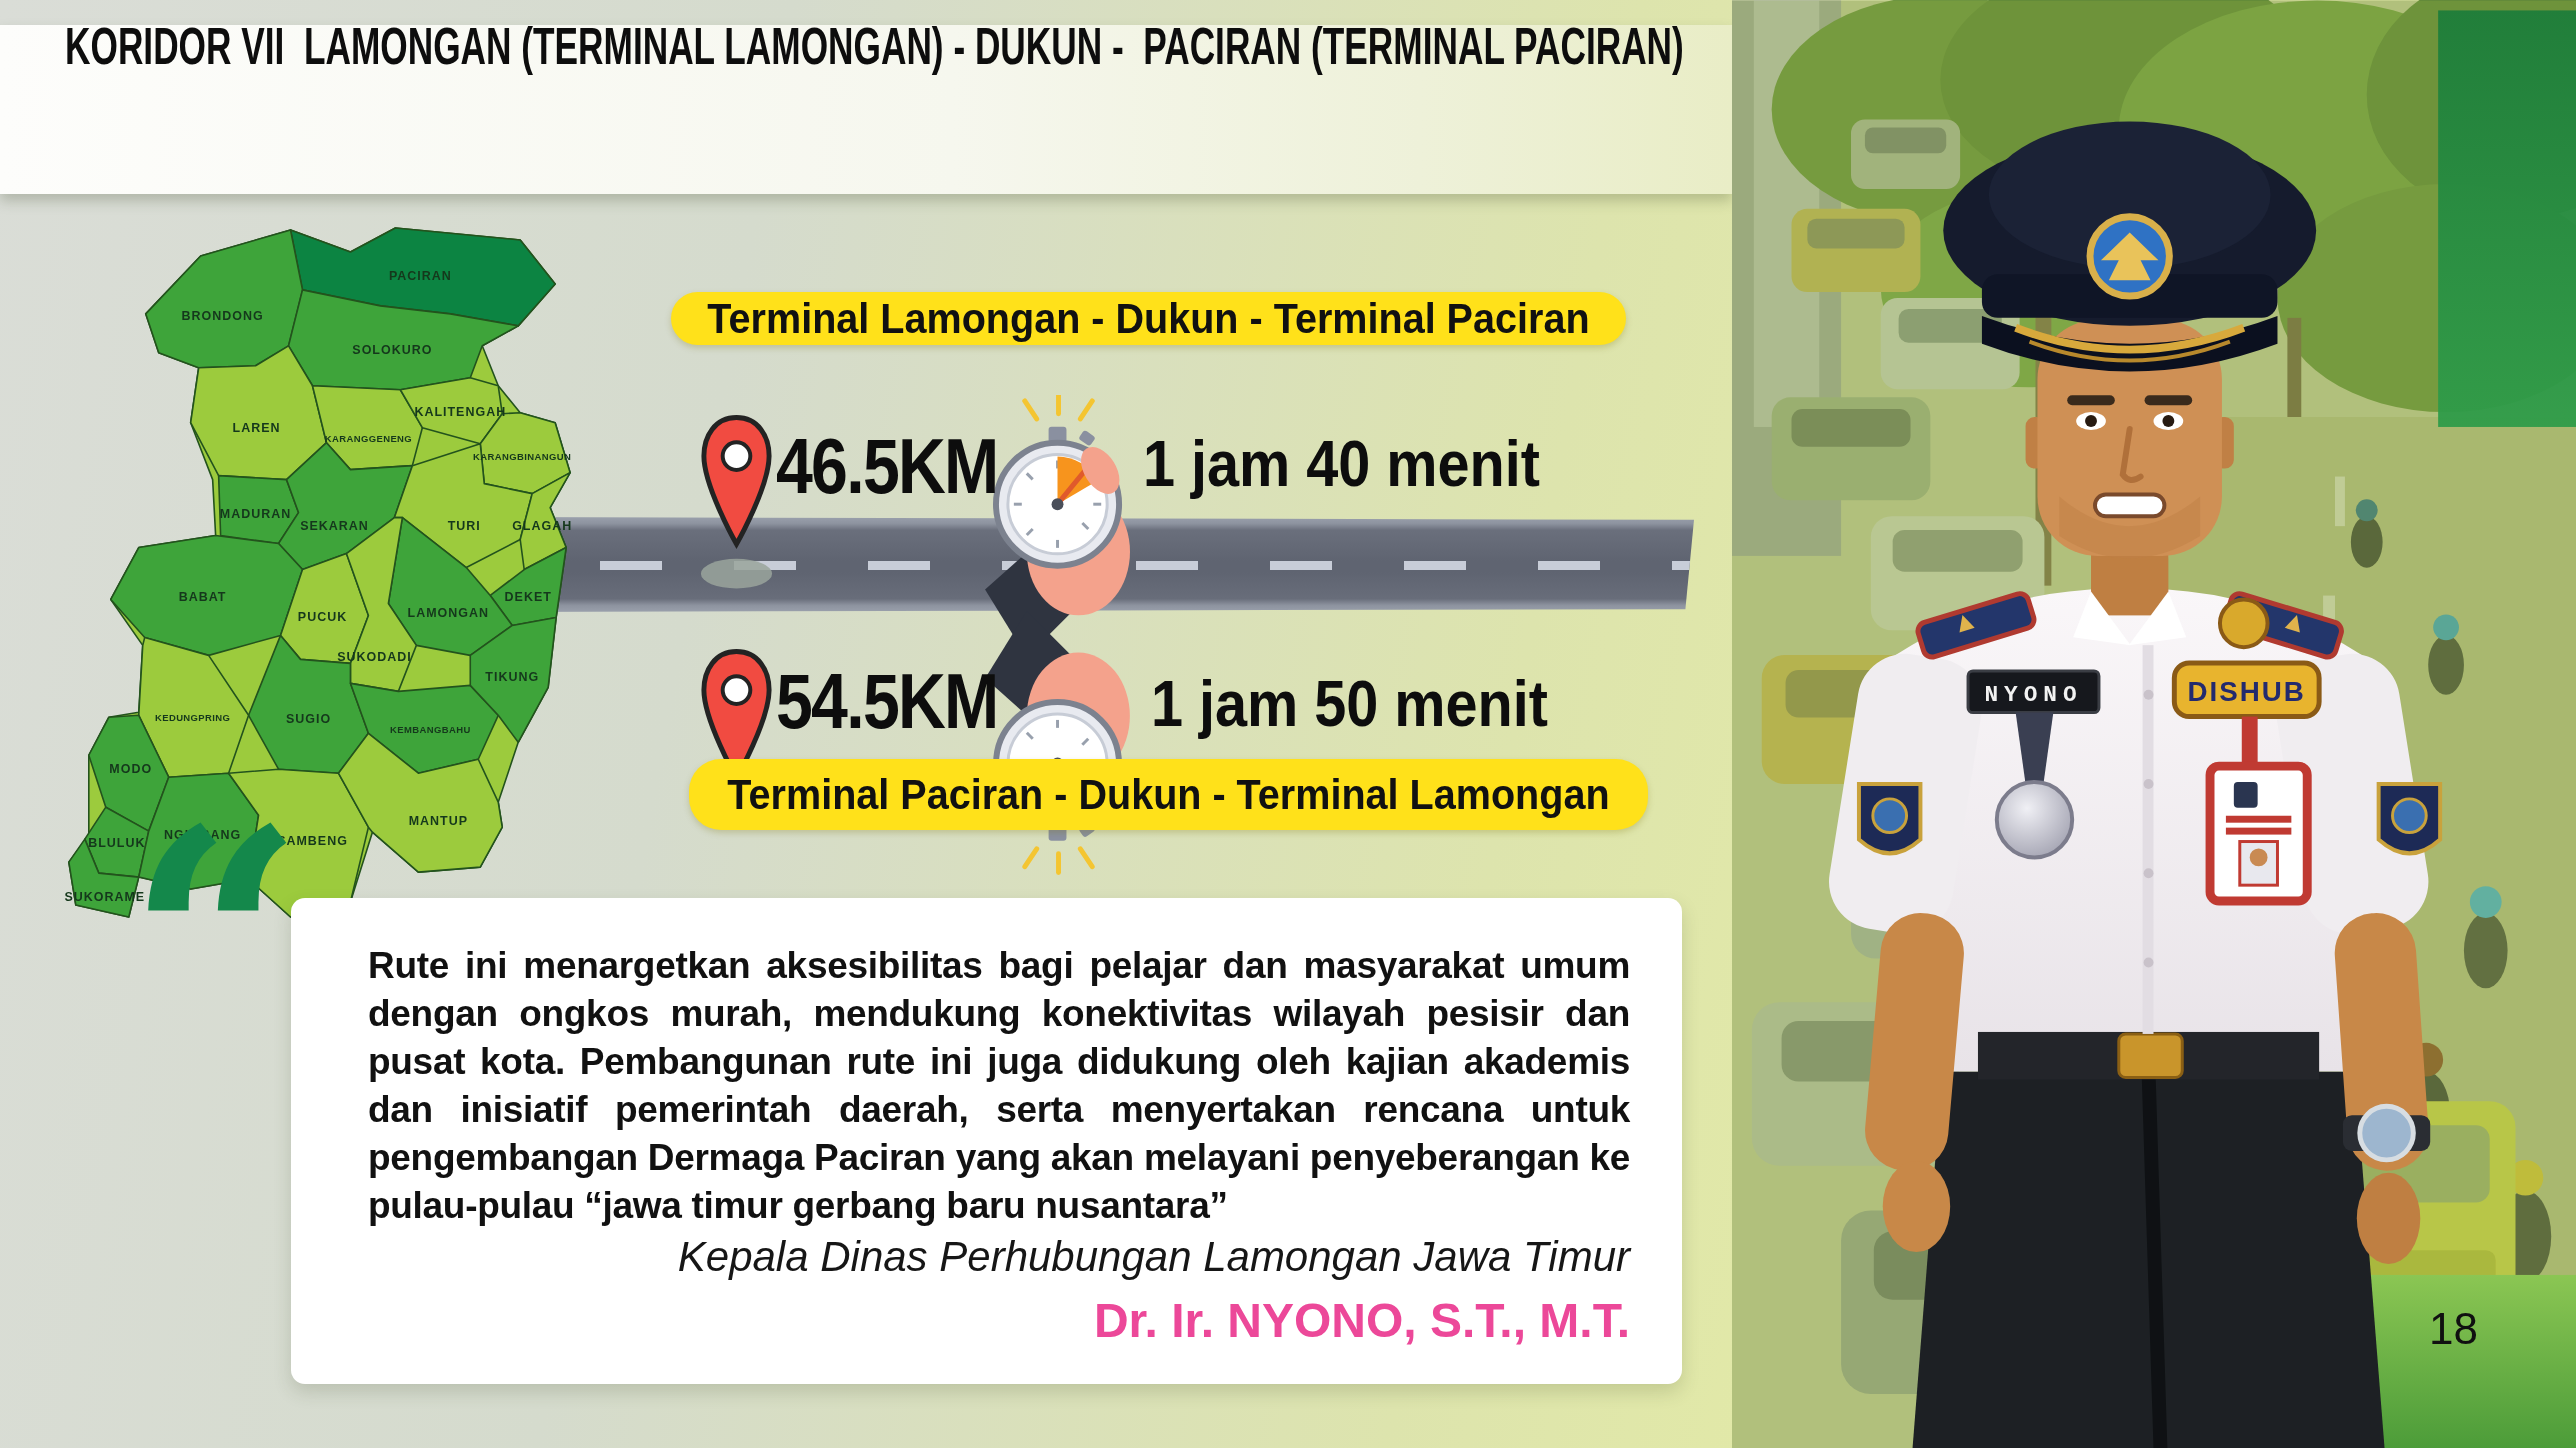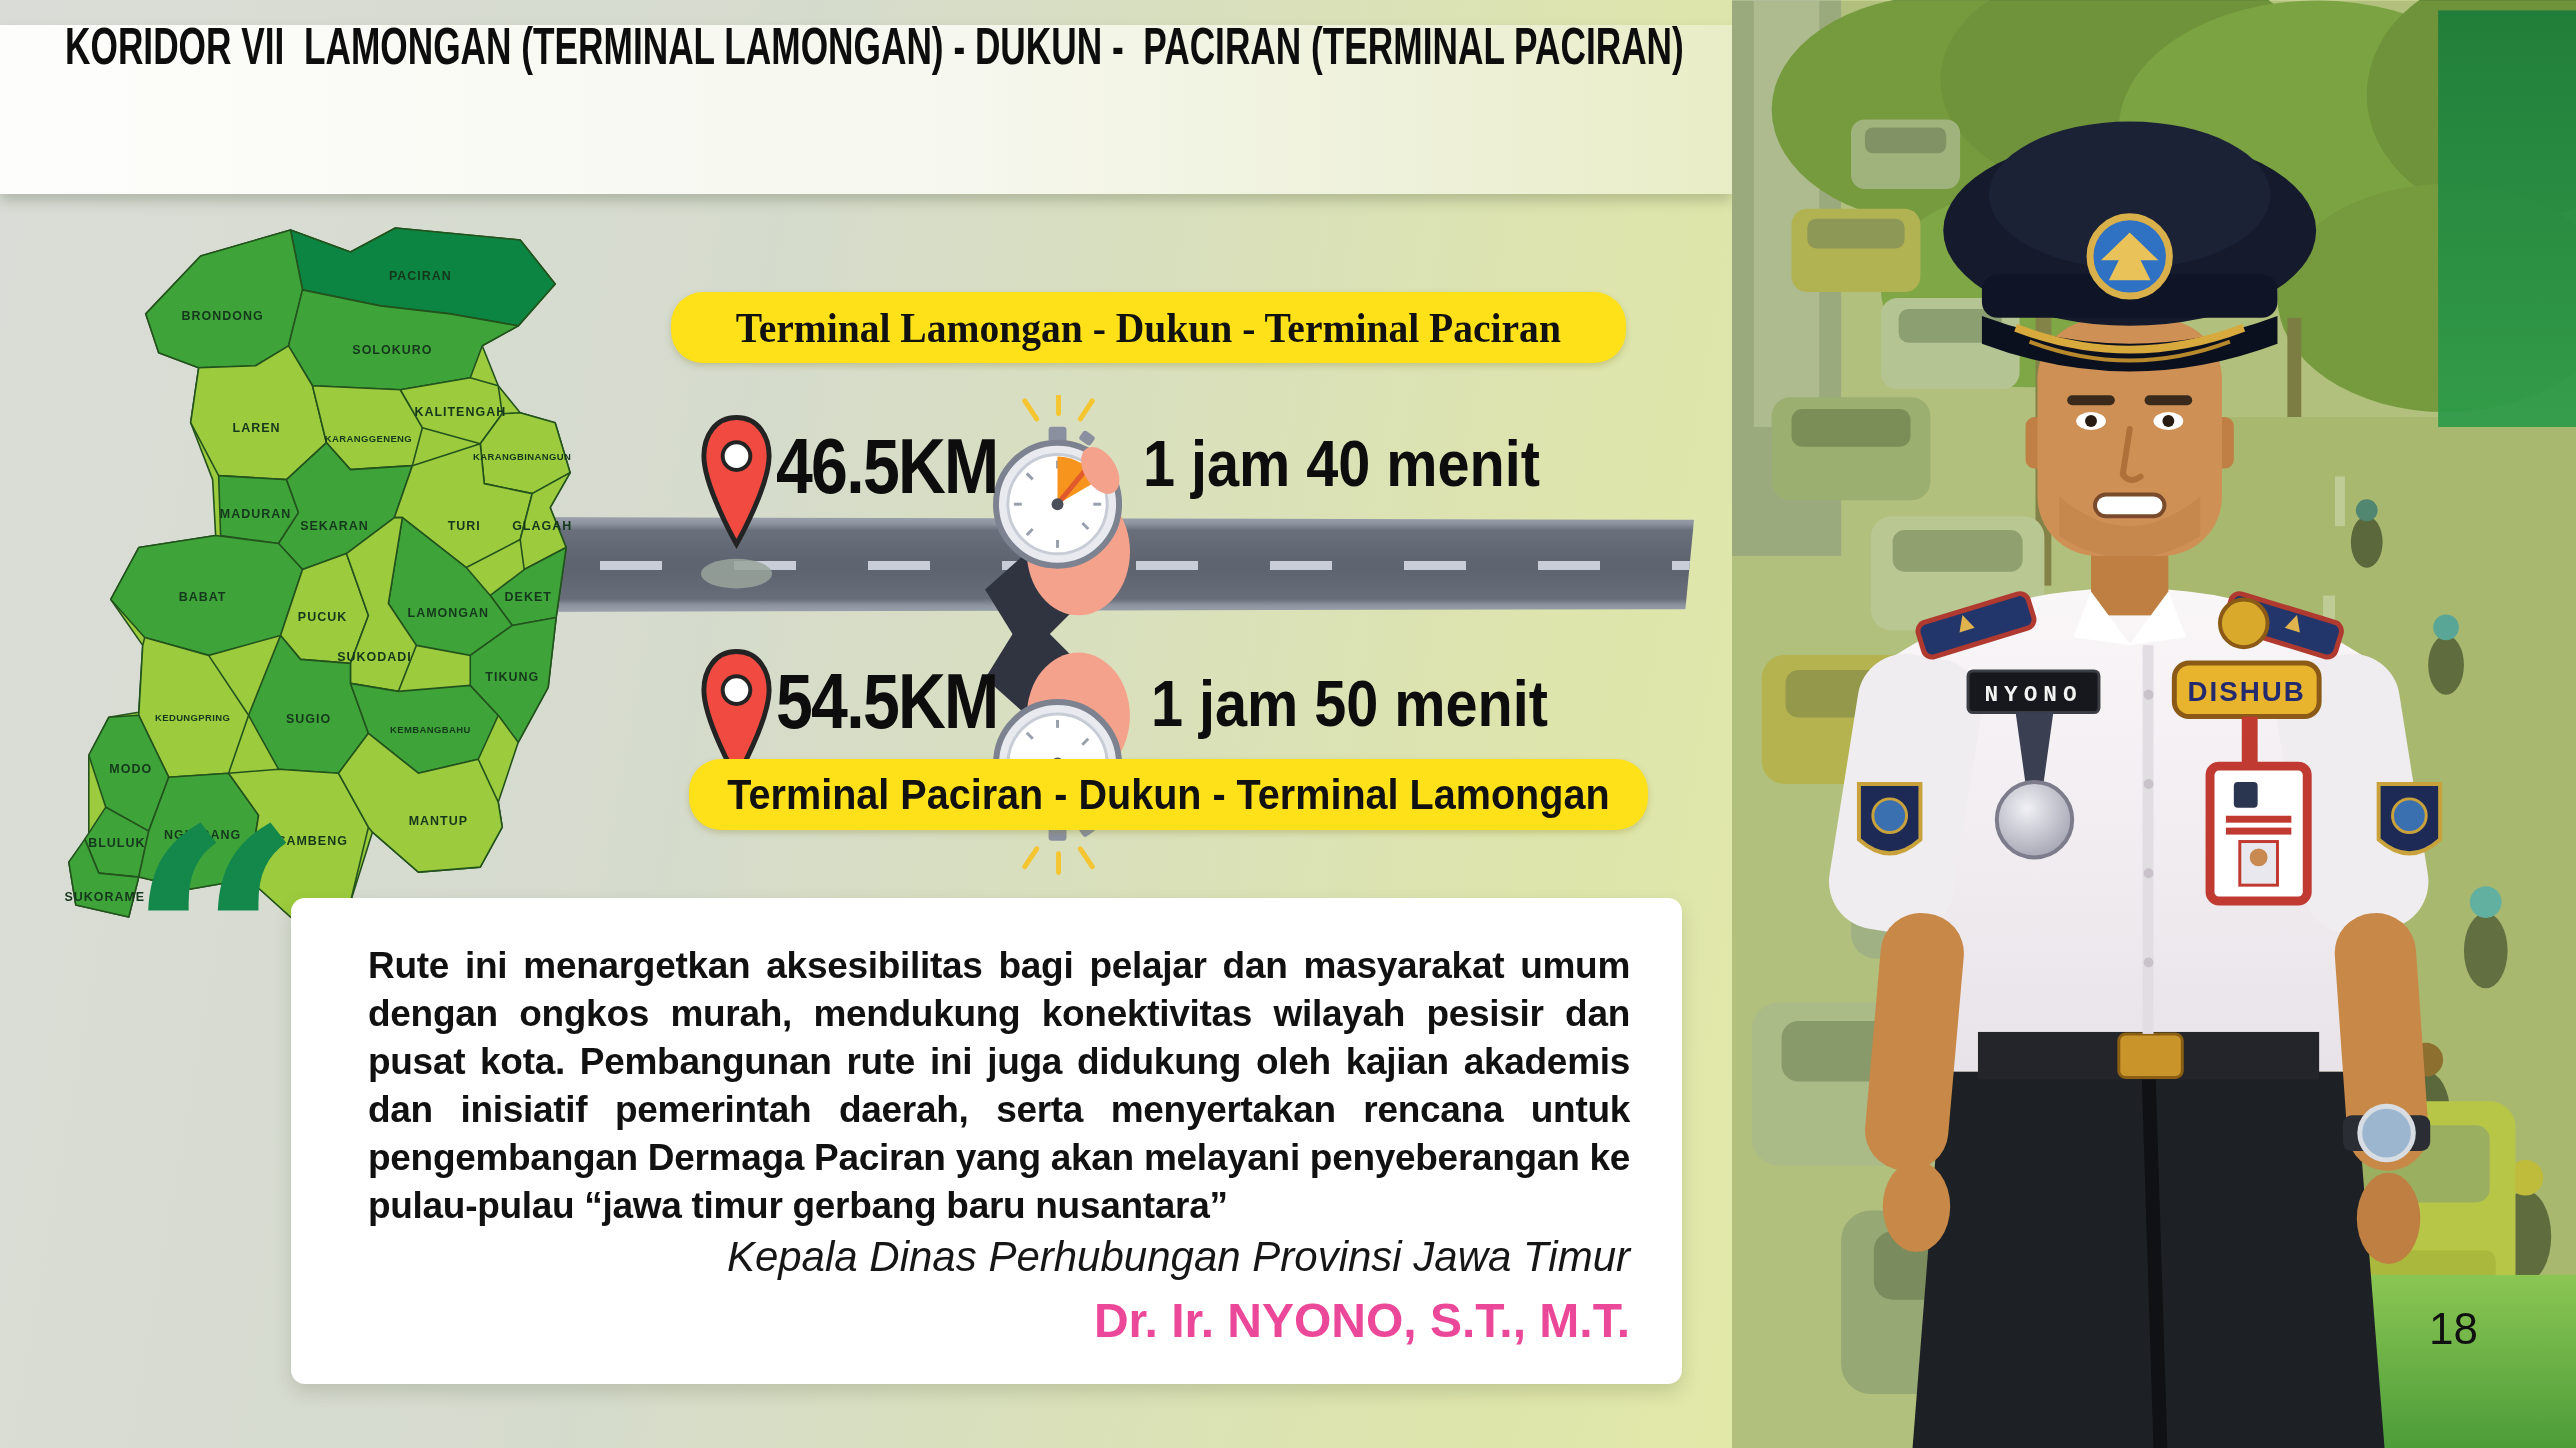--- a/index.html
+++ b/index.html
@@ -39,21 +39,21 @@
     background:repeating-linear-gradient(90deg,#c8cdd8 0 62px,rgba(0,0,0,0) 62px 134px);
     border-radius:4px;
   }
   
   .badge{
     position:absolute; z-index:4; background:#ffe11a; border-radius:32px;
     display:flex; align-items:center; justify-content:center;
     box-shadow:0 3px 6px rgba(120,110,0,.25);
   }
   .badge span{font-size:43px; font-weight:800; color:#111; transform:scaleX(.92); white-space:nowrap;}
-  .badge1{left:671px; top:292px; width:955px; height:71px;font-family:Liberation Serif, serif;}
+  .badge1{left:671px; top:292px; width:955px; height:53px;}
   .badge2{left:689px; top:759px; width:959px; height:71px;}
   .pin{position:absolute; z-index:4;}
   .distance{
     position:absolute; z-index:4; font-size:77px; font-weight:800; color:#0d0d0d;
     transform:scaleX(.86); transform-origin:left center; letter-spacing:-2px; white-space:nowrap;
   }
   .duration{
     position:absolute; z-index:4; font-size:64px; font-weight:800; color:#0d0d0d;
     transform:scaleX(.9); transform-origin:left center; white-space:nowrap;
   }
@@ -234,21 +234,21 @@
   </svg>
   <div class="duration" style="left:1151px; top:667px;">1 jam 50 menit</div>
 
   <div class="badge badge2">
     <span>Terminal Paciran - Dukun - Terminal Lamongan</span>
   </div>
 
   <div class="quote-mark">“</div>
   <div class="quote-card">
     <div class="quote-text">Rute ini menargetkan aksesibilitas bagi pelajar dan masyarakat umum dengan ongkos murah, mendukung konektivitas wilayah pesisir dan pusat kota. Pembangunan rute ini juga didukung oleh kajian akademis dan inisiatif pemerintah daerah, serta menyertakan rencana untuk pengembangan Dermaga Paciran yang akan melayani penyeberangan ke pulau-pulau “jawa timur gerbang baru nusantara”</div>
-    <div class="attribution-title">Kepala Dinas Perhubungan Provinsi Jawa Timur</div>
+    <div class="attribution-title">Kepala Dinas Perhubungan Lamongan Jawa Timur</div>
     <div class="attribution-name">Dr. Ir. NYONO, S.T., M.T.</div>
   </div>
 
   <div class="photo-panel">
     <svg width="844" height="1449" viewBox="0 0 851 1460">
       <defs>
         <linearGradient id="gGreenRect" x1="0" y1="0" x2="0" y2="1">
           <stop offset="0" stop-color="#1d7d3a"></stop>
             <stop offset="1" stop-color="#2f9c49"></stop>
         </linearGradient>

